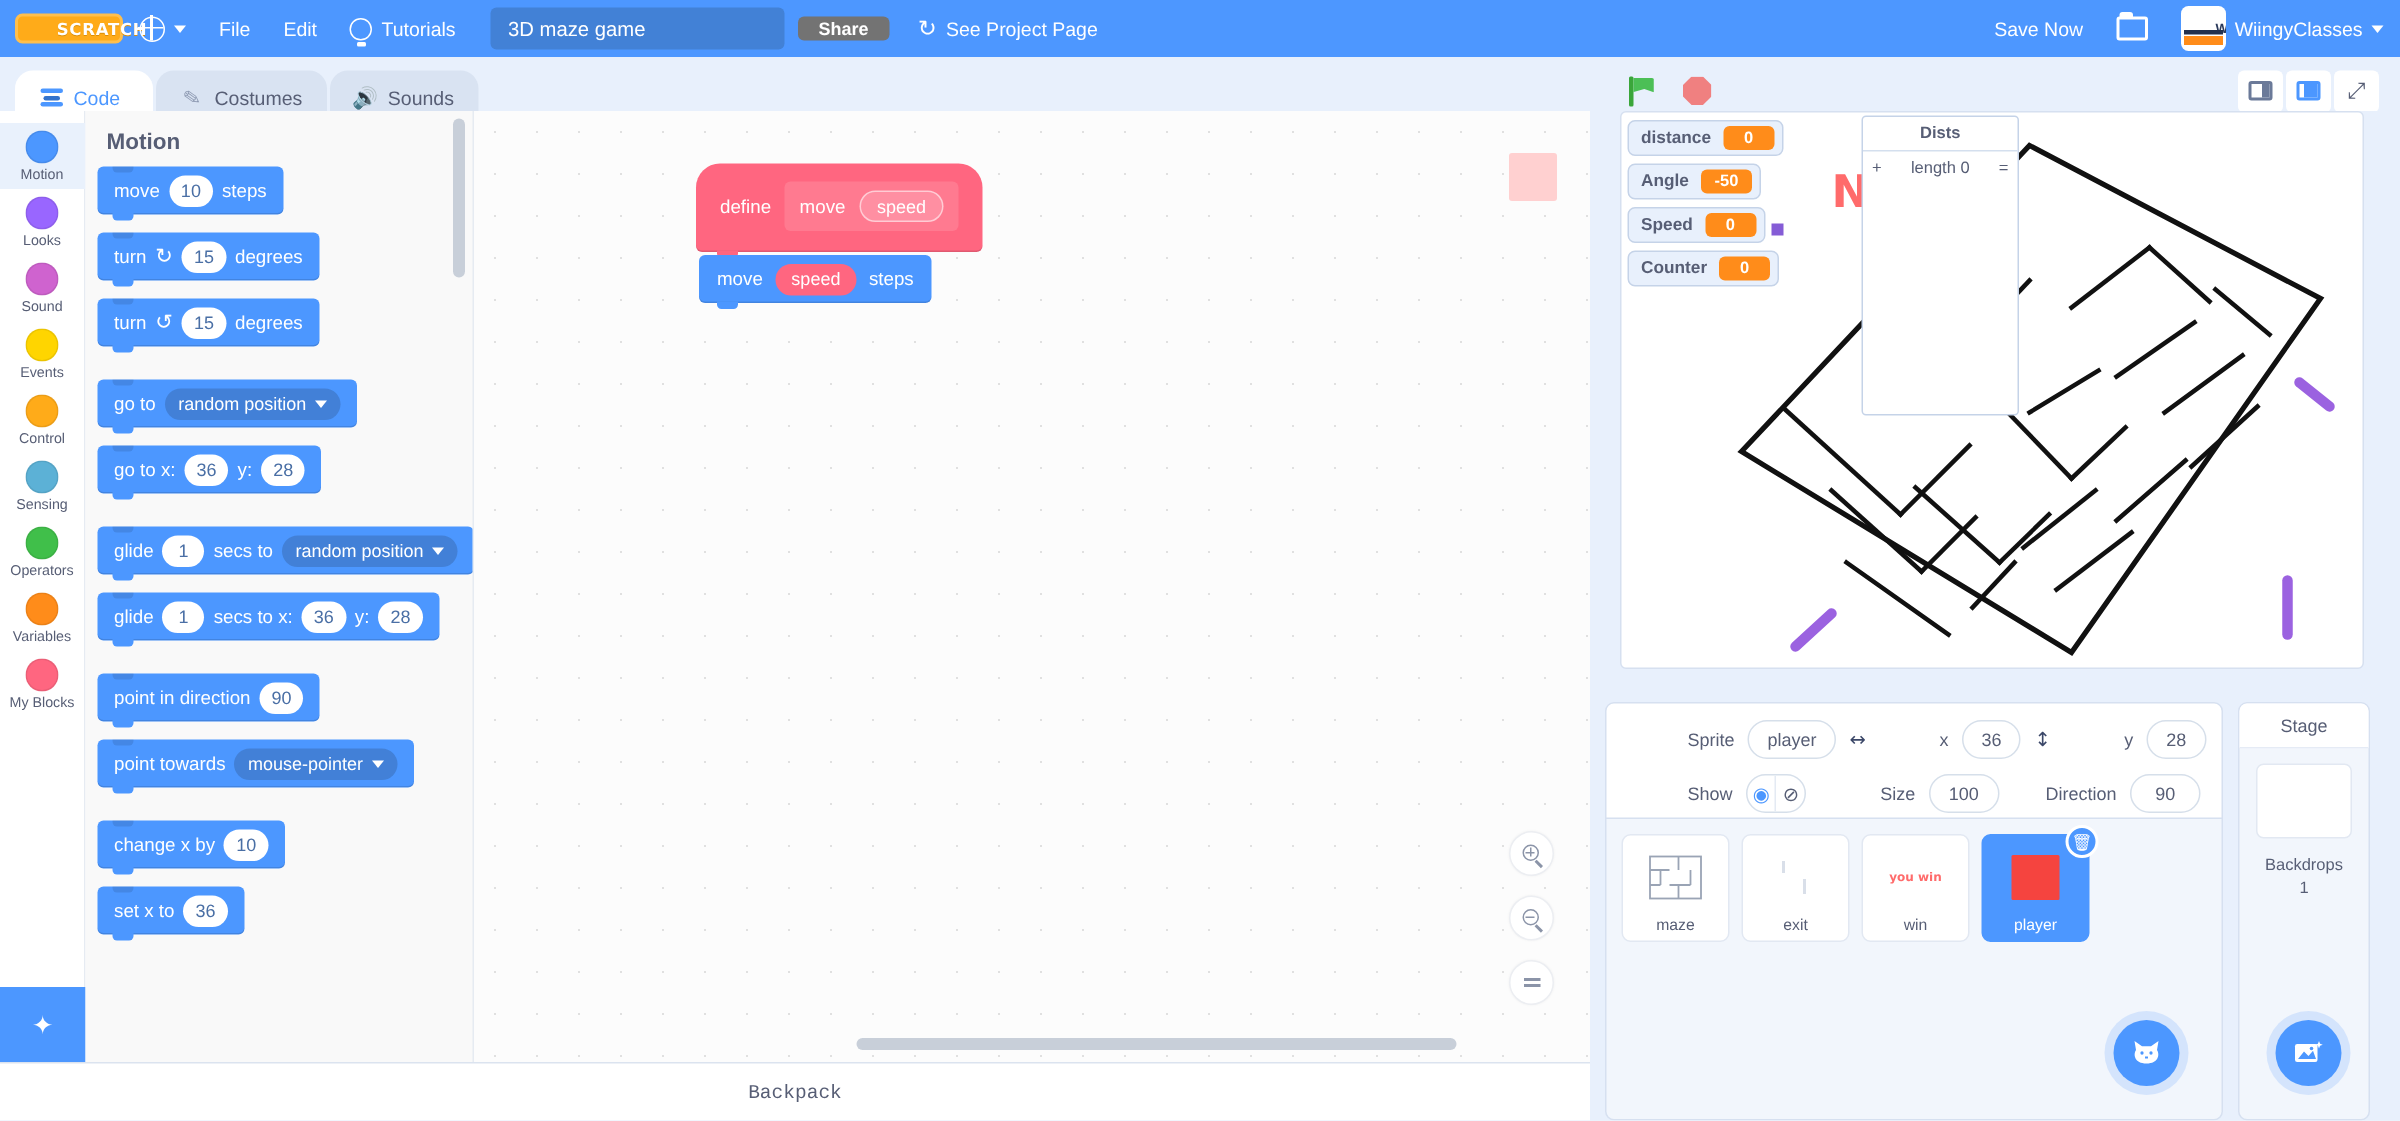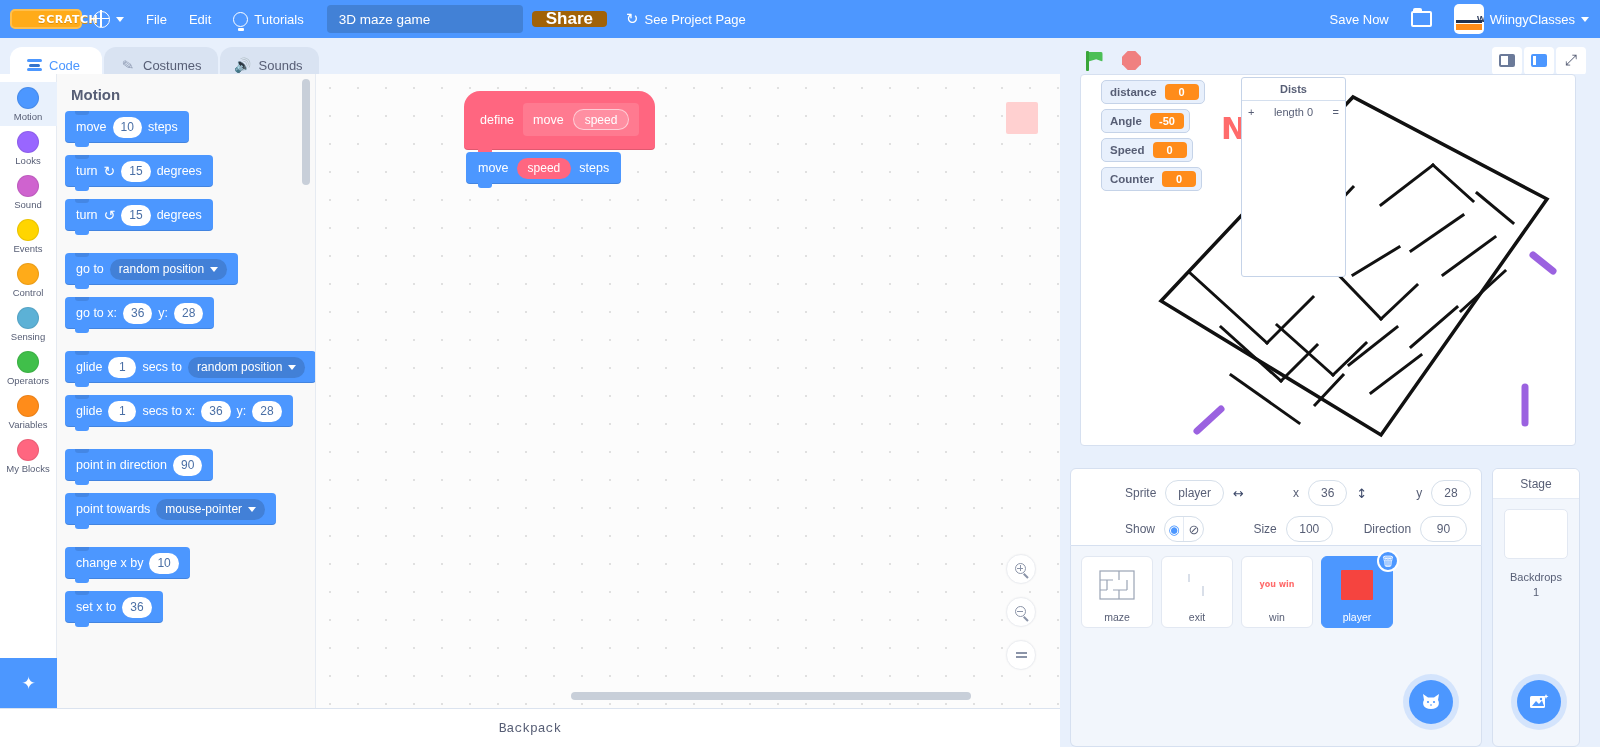--- a/index.html
+++ b/index.html
@@ -48,21 +48,21 @@
   }
   .bulb::after{content:"";position:absolute;left:3.5px;bottom:-5px;width:6px;height:3px;background:#fff;border-radius:1px;}
   .title-input {
     margin-left: 12px; width: 196px; height: 28px; border-radius: 4px;
     background: #4281d6; border: none; color: #fff; padding: 0 12px;
     font-size: 13.5px; font-family: "Liberation Sans", sans-serif; outline: none;
   }
   .title-input::placeholder { color: #cfe0f7; }
   .share-btn {
     margin-left: 9px; height: 16px; padding: 0 14px; border-radius: 4px;
-    background: #a16207; color: #fff; font-size: 17px; font-weight: bold;
+    background: #737373; color: #fff; font-size: 12px; font-weight: bold;
     display: flex; align-items: center; cursor: pointer; border: none;
     font-family: "Liberation Sans", sans-serif;
   }
   .proj-page { margin-left: 8px; }
   .rev-icon { font-size: 15px; display:inline-block; transform: scaleX(-1); }
   .mb-spacer { flex: 1; }
   .folder-ic {
     width: 21px; height: 16px; border: 2px solid #fff; border-radius: 2px;
     position: relative;
   }
@@ -188,21 +188,21 @@
   .drop-in .dc { width:0;height:0;border-left:4px solid transparent;border-right:4px solid transparent;border-top:5px solid #fff; }
   .turn-ic { font-size: 14px; font-family: "DejaVu Sans", sans-serif; }
 
   
   .workspace {
     flex: 1; height: 100%; position: relative; overflow: hidden;
     background-color: #fcfcfc;
     background-image: radial-gradient(#e0e0e0 1px, transparent 1px);
     background-size: 28px 28px;
   }
-  .ws-blocks { position: absolute; left: 148px; top: 17px; text-decoration: underline; }
+  .ws-blocks { position: absolute; left: 148px; top: 35px; text-decoration: underline; }
   .hat {
     background: #ff6680; border-radius: 16px 16px 4px 4px; padding: 12px 16px 14px;
     display: inline-flex; align-items: center; position: relative;
     box-shadow: inset 0 -1px 0 rgba(0,0,0,.12);
   }
   .proto {
     background: #ff7a90; border-radius: 4px; padding: 6px 10px;
     display: inline-flex; align-items: center; gap: 9px; color: #fff; font-size: 12.5px;
   }
   .define-lbl { color: #fff; font-size: 12.5px; margin-right: 9px; }
@@ -263,21 +263,21 @@
 
   
   .stage-wrap {
     position: absolute; left: 1060px; top: 74px; width: 540px; height: 673px;
     background: #e8f0fc; padding: 0 10px;
   }
   .stage {
     position: relative; width: 496px; height: 372px; background: #fff;
     border: 1px solid #d6e0f0; border-radius: 4px; overflow: hidden; margin-left: 10px;
   }
-  .monitors { position: absolute; left: 20px; top: 5px; z-index: 5; }
+  .monitors { position: absolute; left: 4px; top: 5px; z-index: 5; }
   .mon {
     display: inline-flex; align-items: center; gap: 8px; background: #e8f0fc;
     border: 1px solid #c5d3e8; border-radius: 5px; padding: 3px 5px 3px 8px;
     margin-bottom: 5px; font-size: 11.5px; color: #575e75; font-weight: bold;
   }
   .mon .val {
     background: #ff8c1a; color: #fff; border-radius: 4px; min-width: 34px;
     text-align: center; padding: 2px 7px; font-size: 11px; font-weight: bold;
   }
   .mon-row { display: block; }

